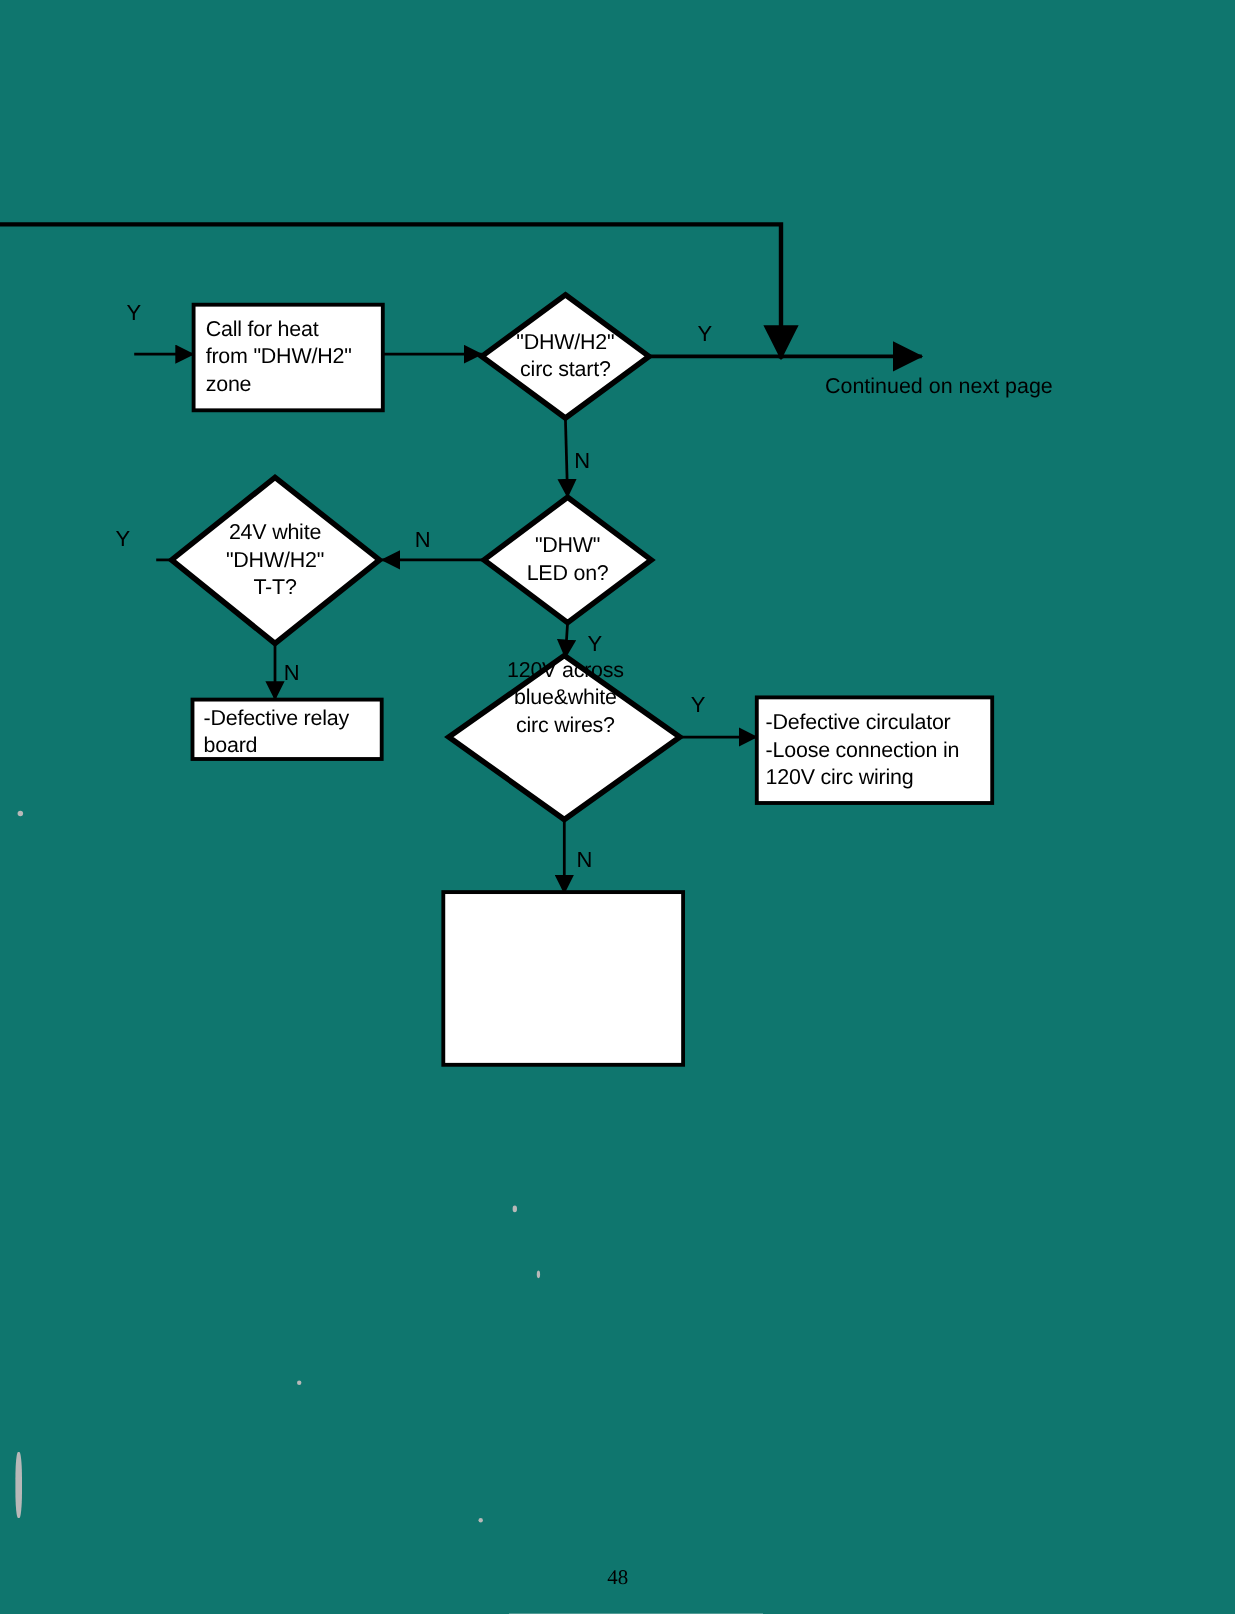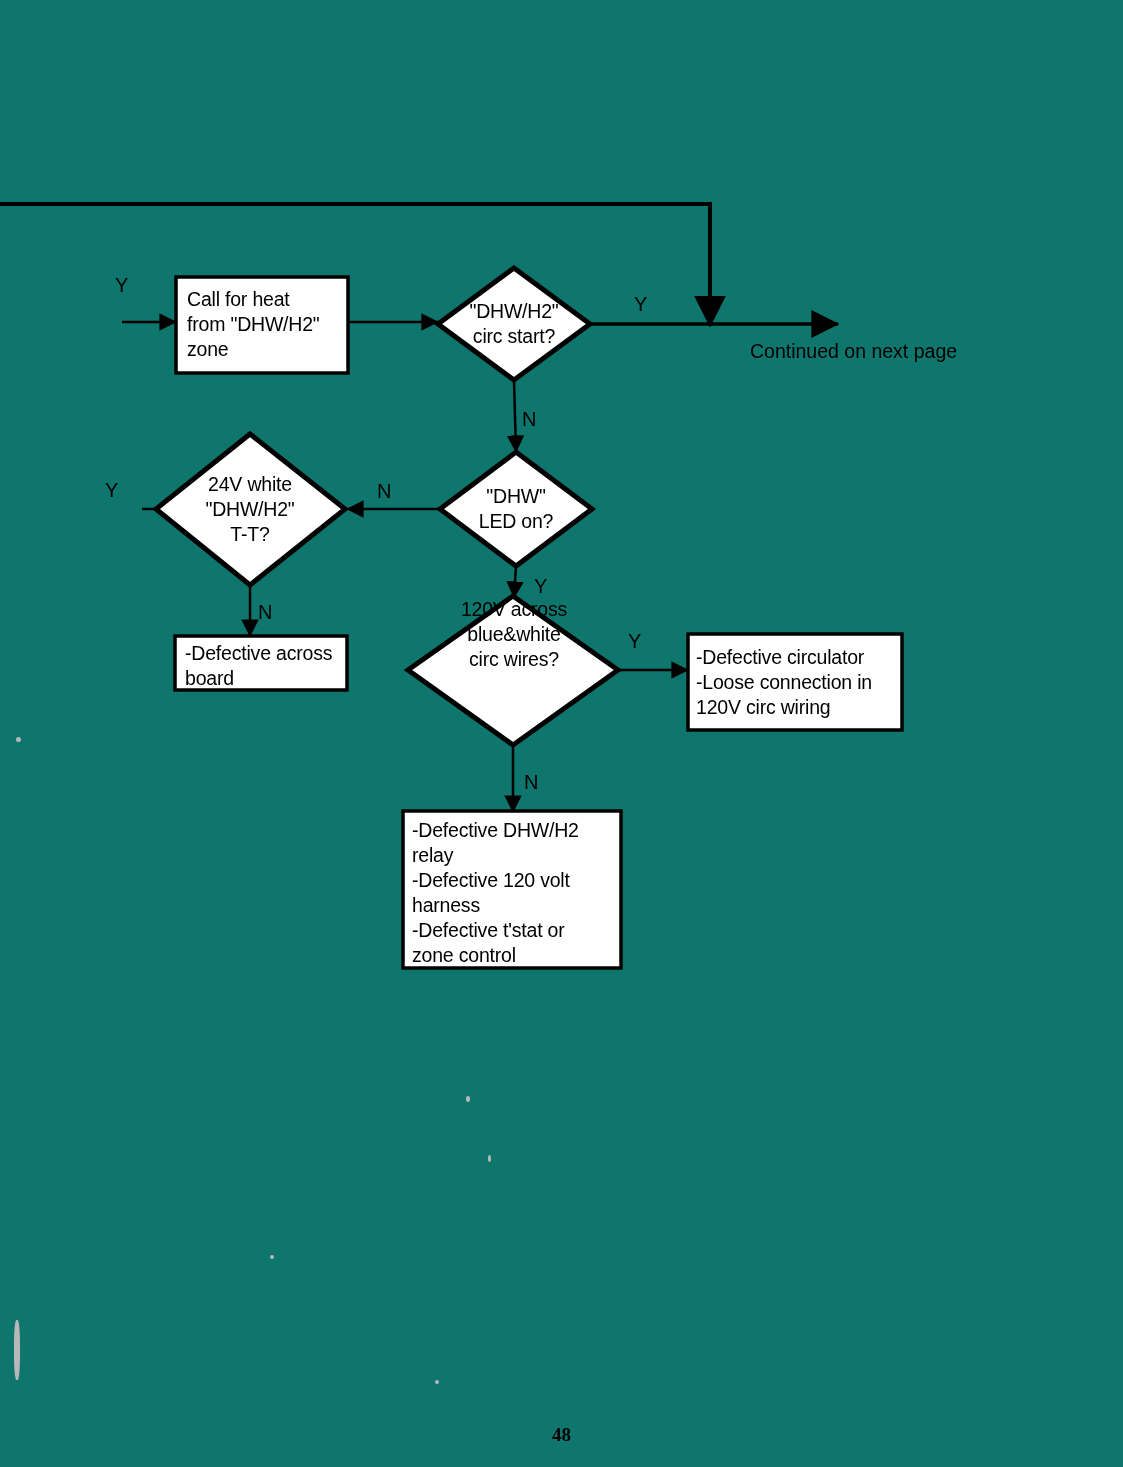--- a/index.html
+++ b/index.html
@@ -60,21 +60,20 @@
   }
   #page-number {
     position: absolute;
     left: 0;
     top: 1424px;
     width: 1123px;
     text-align: center;
     font-family: "Liberation Serif", serif;
     font-size: 19px;
     color: #000;
-    font-weight: bold;
   }
   .speck {
     position: absolute;
     background: #b8b8b8;
     border-radius: 50%;
   }
 </style>
 </head>
 <body>
 
@@ -163,33 +162,27 @@
 LED on?</div>
 
   <div class="node-text dia-text" style="left:170px; top:472px; width:160px;">24V white
 "DHW/H2"
 T-T?</div>
 
   <div class="node-text dia-text" style="left:440px; top:597px; width:148px;">120V across
 blue&amp;white
 circ wires?</div>
 
-  <div class="node-text box-text" style="left:185px; top:641px; width:165px;">-Defective across
+  <div class="node-text box-text" style="left:185px; top:641px; width:165px;">-Defective relay
 board</div>
 
   <div class="node-text box-text" style="left:696px; top:645px; width:206px;">-Defective circulator
 -Loose connection in
 120V circ wiring</div>
 
-  <div class="node-text box-text" style="left:412px; top:818px; width:208px;">-Defective DHW/H2
-relay
--Defective 120 volt
-harness
--Defective t'stat or
-zone control</div>
 
   <div class="edge-label" style="left:115px; top:275px;">Y</div>
 
   <div class="edge-label" style="left:634px; top:294px;">Y</div>
 
   <div class="edge-label" style="left:522px; top:409px;">N</div>
 
   <div class="edge-label" style="left:377px; top:481px;">N</div>
 
   <div class="edge-label" style="left:534px; top:576px;">Y</div>

